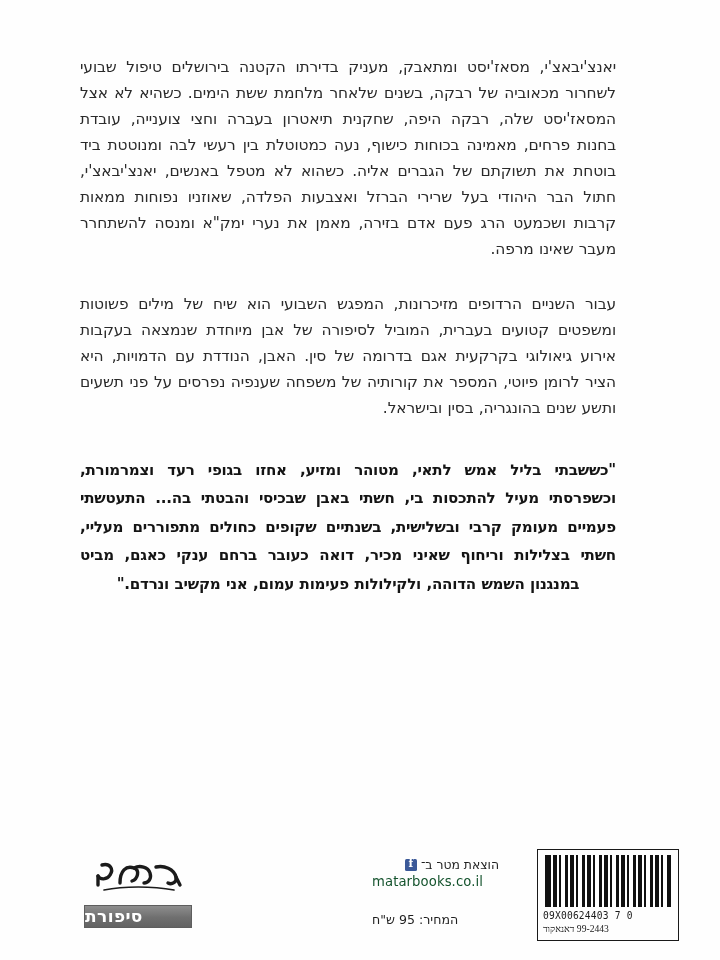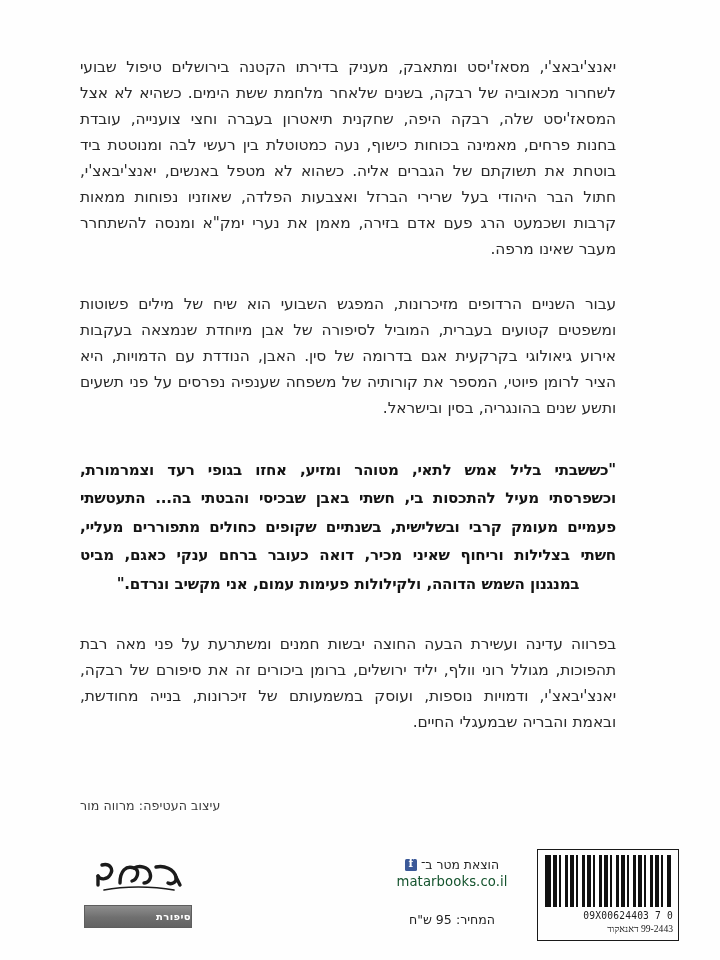--- a/index.html
+++ b/index.html
@@ -96,36 +96,36 @@
   }
   .logo-mark svg { display: block; margin: 0 auto; }
 
   .imprint-chip {
     margin: 8px auto 12px;
     width: 106px;
     height: 21px;
     background: linear-gradient(180deg,#8e8e8e 0%, #6f6f6f 55%, #636363 100%);
     border: 1px solid #5e5e5e;
     color: #ffffff;
-    font-size: 10px;
+    font-size: 17px;
     font-weight: bold;
     line-height: 21px;
-    text-align: right;
+    text-align: left;
     letter-spacing: 0.4px;
     direction: rtl;
   }
 
   
   .pub-block {
     position: absolute;
     left: 372px;
     top: 12px;
     width: 160px;
     direction: rtl;
-    text-align: center;
+    text-align: left;
   }
   .pub-line1 {
     display: flex;
     flex-direction: row-reverse;
     align-items: center;
     justify-content: center;
     gap: 4px;
     font-size: 12.4px;
     color: #1e1e1e;
     white-space: nowrap;
@@ -163,21 +163,21 @@
     color: #1e1e1e;
     direction: rtl;
   }
 
   
   .barcode-block {
     position: absolute;
     left: 543px;
     top: 10px;
     width: 130px;
-    text-align: right;
+    text-align: left;
   }
   .barcode-bars {
     width: 126px;
     height: 52px;
     margin: 0 auto;
     background:
       repeating-linear-gradient(90deg,
         #111 0px, #111 3px,
         #fff 3px, #fff 5px,
         #111 5px, #111 9px,
@@ -220,25 +220,23 @@
 <div class="page">
 
   <div class="blurb">
 
     <p class="para p1">יאנצ'יבאצ'י, מסאז'יסט ומתאבק, מעניק בדירתו הקטנה בירושלים טיפול שבועי לשחרור מכאוביה של רבקה, בשנים שלאחר מלחמת ששת הימים. כשהיא לא אצל המסאז'יסט שלה, רבקה היפה, שחקנית תיאטרון בעברה וחצי צוענייה, עובדת בחנות פרחים, מאמינה בכוחות כישוף, נעה כמטוטלת בין רעשי לבה ומנוטטת ביד בוטחת את תשוקתם של הגברים אליה. כשהוא לא מטפל באנשים, יאנצ'יבאצ'י, חתול הבר היהודי בעל שרירי הברזל ואצבעות הפלדה, שאוזניו נפוחות ממאות קרבות ושכמעט הרג פעם אדם בזירה, מאמן את נערי ימק"א ומנסה להשתחרר מעבר שאינו מרפה.</p>
 
     <p class="para p2">עבור השניים הרדופים מזיכרונות, המפגש השבועי הוא שיח של מילים פשוטות ומשפטים קטועים בעברית, המוביל לסיפורה של אבן מיוחדת שנמצאה בעקבות אירוע גיאולוגי בקרקעית אגם בדרומה של סין. האבן, הנודדת עם הדמויות, היא הציר לרומן פיוטי, המספר את קורותיה של משפחה שענפיה נפרסים על פני תשעים ותשע שנים בהונגריה, בסין ובישראל.</p>
 
     <p class="para quote p3">"כששבתי בליל אמש לתאי, מטוהר ומזיע, אחזו בגופי רעד וצמרמורת, וכשפרסתי מעיל להתכסות בי, חשתי באבן שבכיסי והבטתי בה... התעטשתי פעמיים מעומק קרבי ובשלישית, בשנתיים שקופים כחולים מתפוררים מעליי, חשתי בצלילות וריחוף שאיני מכיר, דואה כעובר ברחם ענקי כאגם, מביט במנגנון השמש הדוהה, ולקילולות פעימות עמום, אני מקשיב ונרדם."</p>
 
-    <p class="para p4">בפרווה עדינה ועשירת הבעה החוצה יבשות חמנים ומשתרעת על פני מאה רבת תהפוכות, מגולל רוני וולף, יליד ירושלים, ברומן ביכורים זה את סיפורם של רבקה, יאנצ'יבאצ'י, ודמויות נוספות, ועוסק במשמעותם של זיכרונות, בנייה מחודשת, ובאמת והבריה שבמעגלי החיים.</p>
 
   </div>
 
-  <div class="credit">עיצוב העטיפה: מרווה מור</div>
 
   <div class="bottom">
 
     <div class="logo-block">
       <div class="logo-mark">
         <svg width="96" height="40" viewBox="0 0 96 40" aria-hidden="true">
           <g fill="none" stroke="#1b1b1b" stroke-width="3.4" stroke-linecap="round" stroke-linejoin="round">
             <path d="M12 8 C20 6, 24 12, 20 18 C17 23, 10 23, 8 19"></path>
             <path d="M8 19 L8 28"></path>
             <path d="M30 26 C30 14, 36 8, 44 11 C50 13, 48 22, 42 24"></path>

